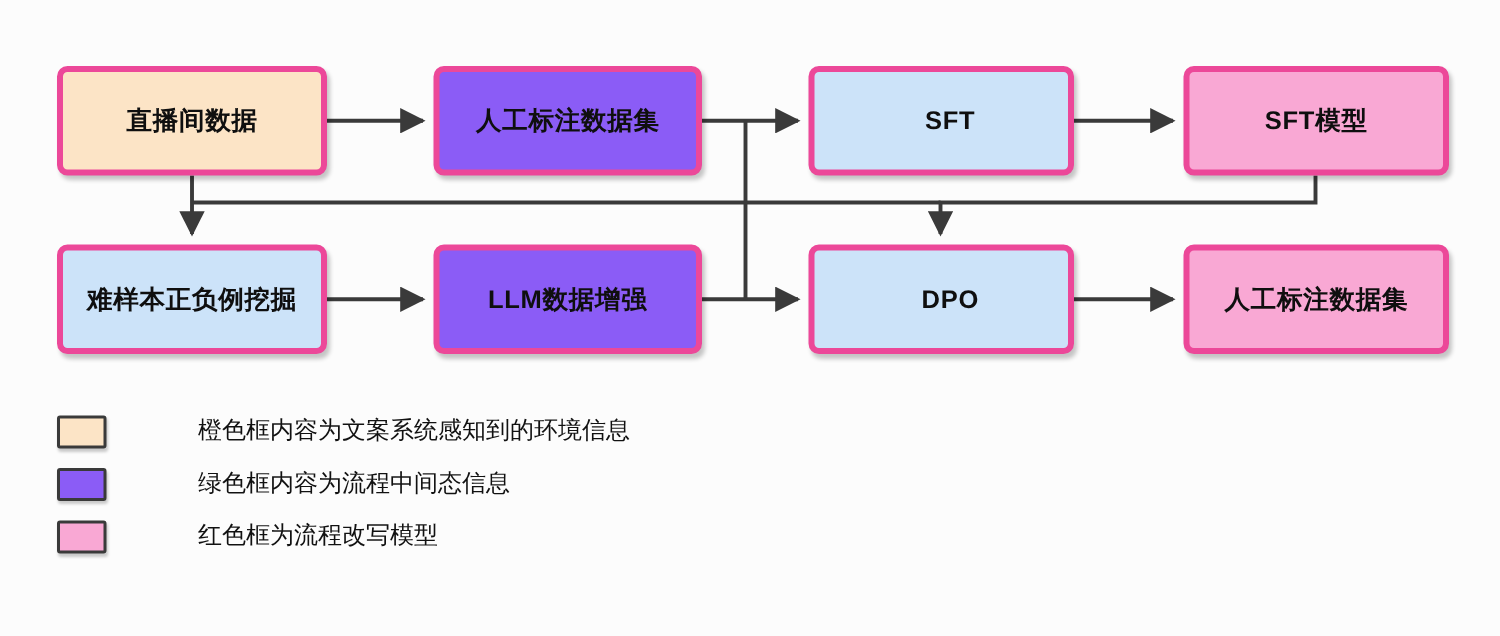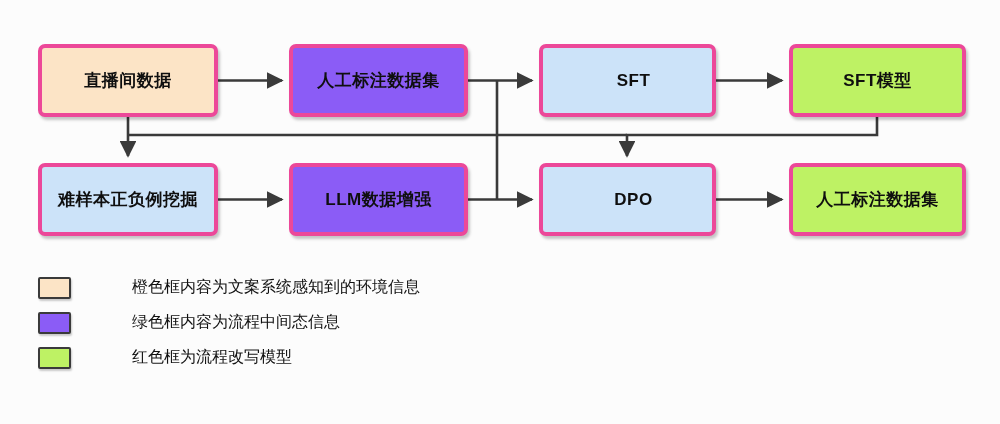--- a/index.html
+++ b/index.html
@@ -37,21 +37,21 @@
     font-size: 17px;
     font-weight: bold;
     color: #0f0f0f;
     letter-spacing: 0.5px;
     box-shadow: 2px 3px 3px rgba(0,0,0,0.22);
     z-index: 2;
   }
   .fill-orange { background: #fce4c6; }
   .fill-green  { background: #8b5cf6; }
   .fill-blue   { background: #cce3f9; }
-  .fill-pink   { background: #bef264; }
+  .fill-pink   { background: #f9a8d4; }
 
   
   .n-r1 { top: 44px; height: 73px; }
   
   .n-r2 { top: 163px; height: 73px; }
 
   .col1 { left: 38px;  width: 180px; }
   .col2 { left: 289px; width: 179px; }
   .col3 { left: 539px; width: 177px; padding-left: 12px; }
   .col4 { left: 789px; width: 177px; }

